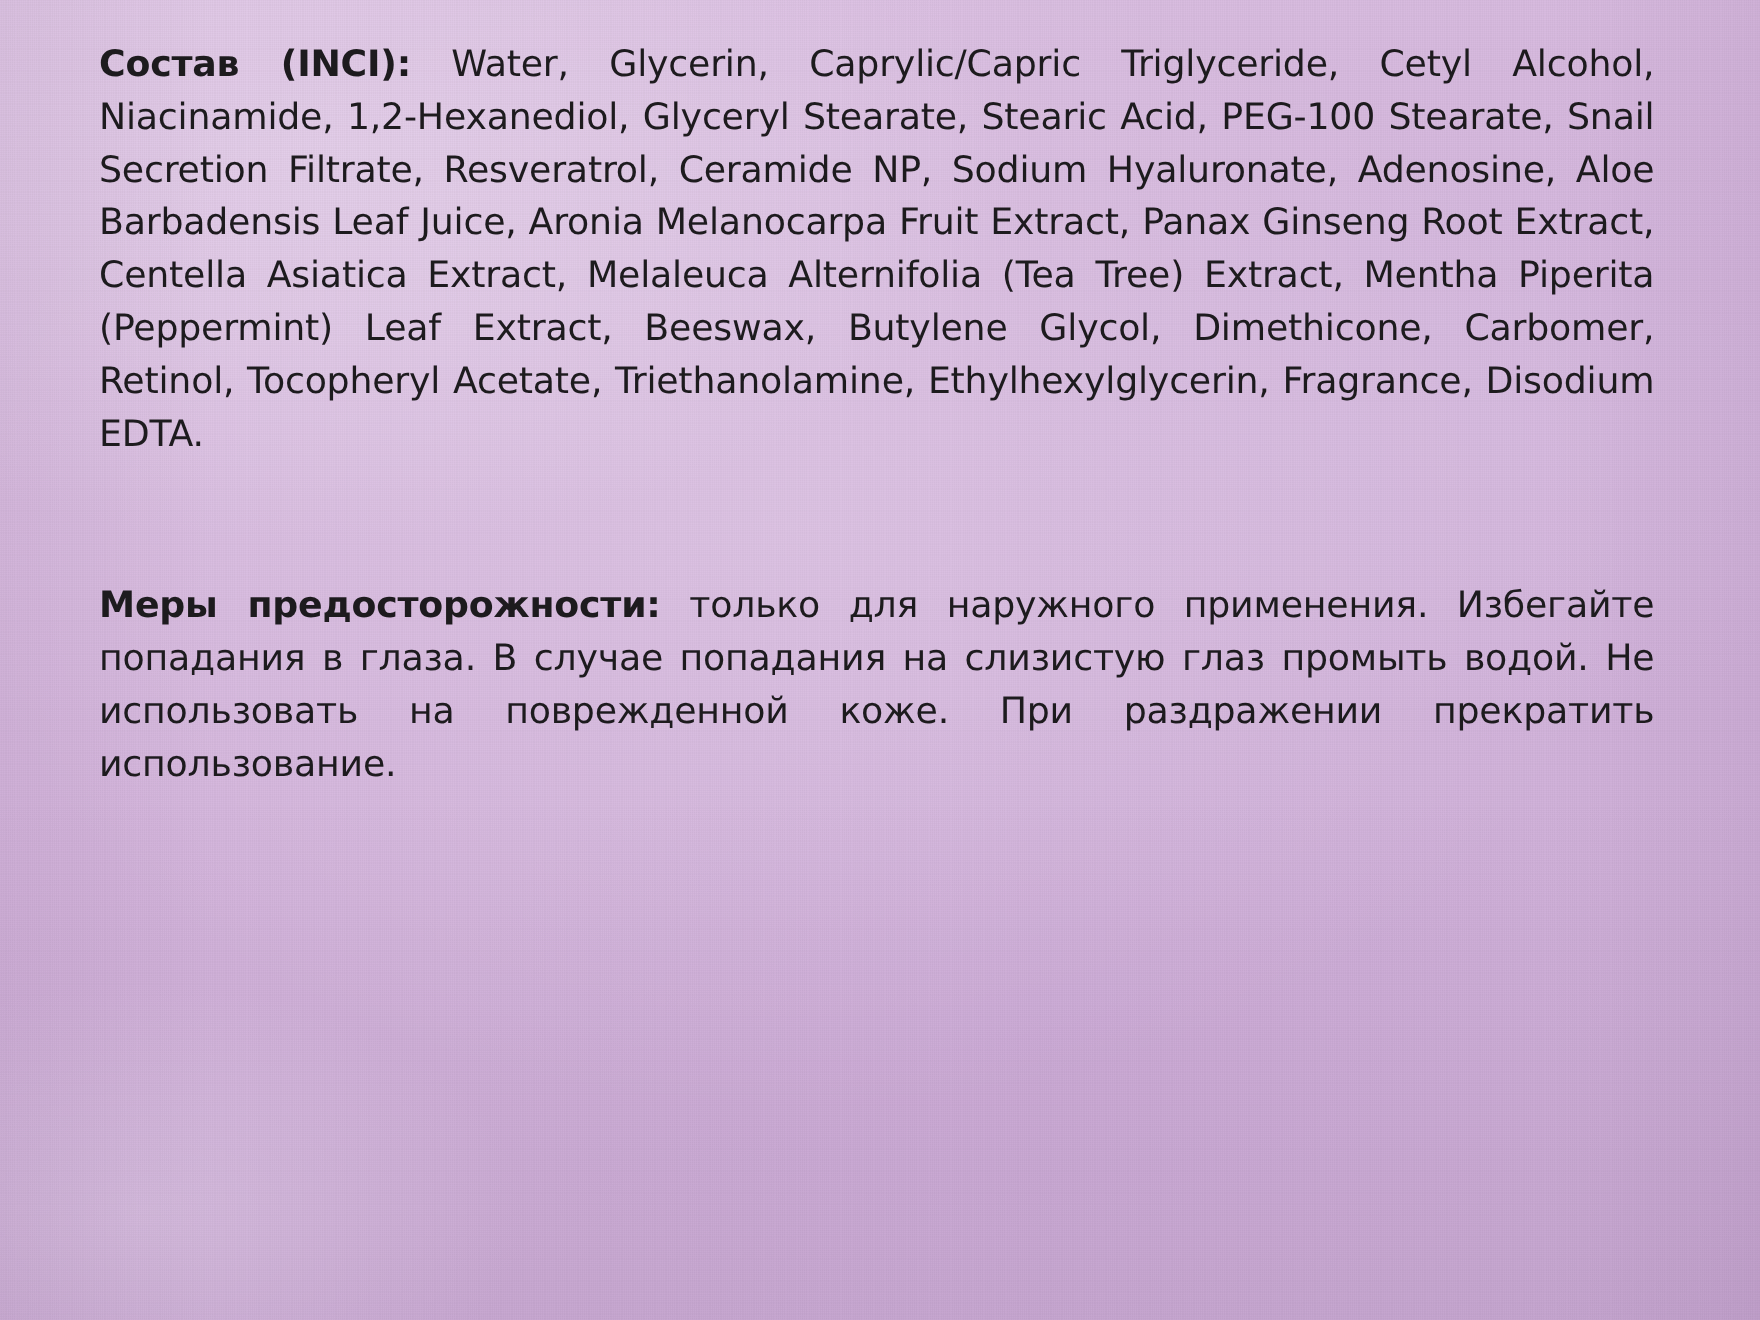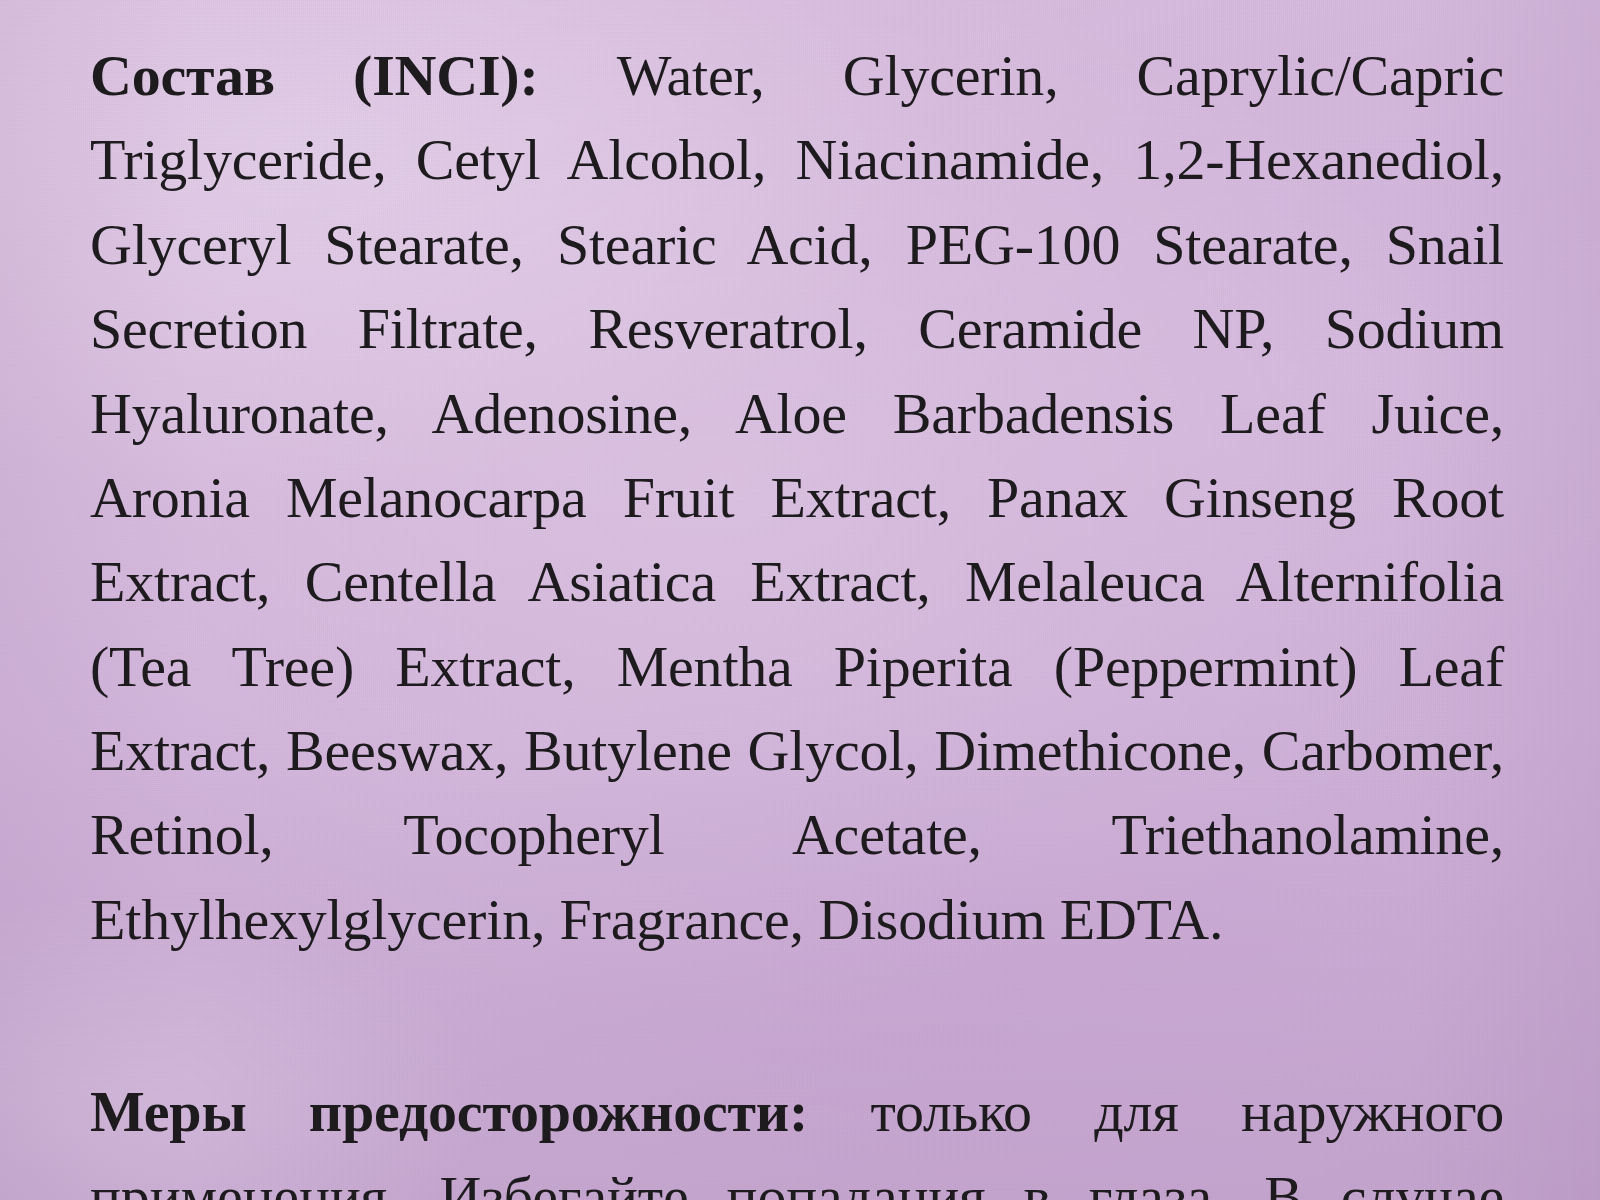--- a/index.html
+++ b/index.html
@@ -55,26 +55,25 @@
   .content {
     position: relative;
     z-index: 3;
     padding: 34px 96px 0 90px;
   }
 
   .block {
     color: #1d1b1e;
     text-align: justify;
     text-align-last: left;
-    font-size: 58px;
+    font-size: 33px;
     line-height: 1.455;
     letter-spacing: -0.2px;
     -webkit-hyphens: none;
     hyphens: none;
-    font-family: Liberation Serif, serif;
   }
 
   .block .heading {
     font-weight: 700;
   }
 
   .ingredients {
     margin: 0;
   }
 

